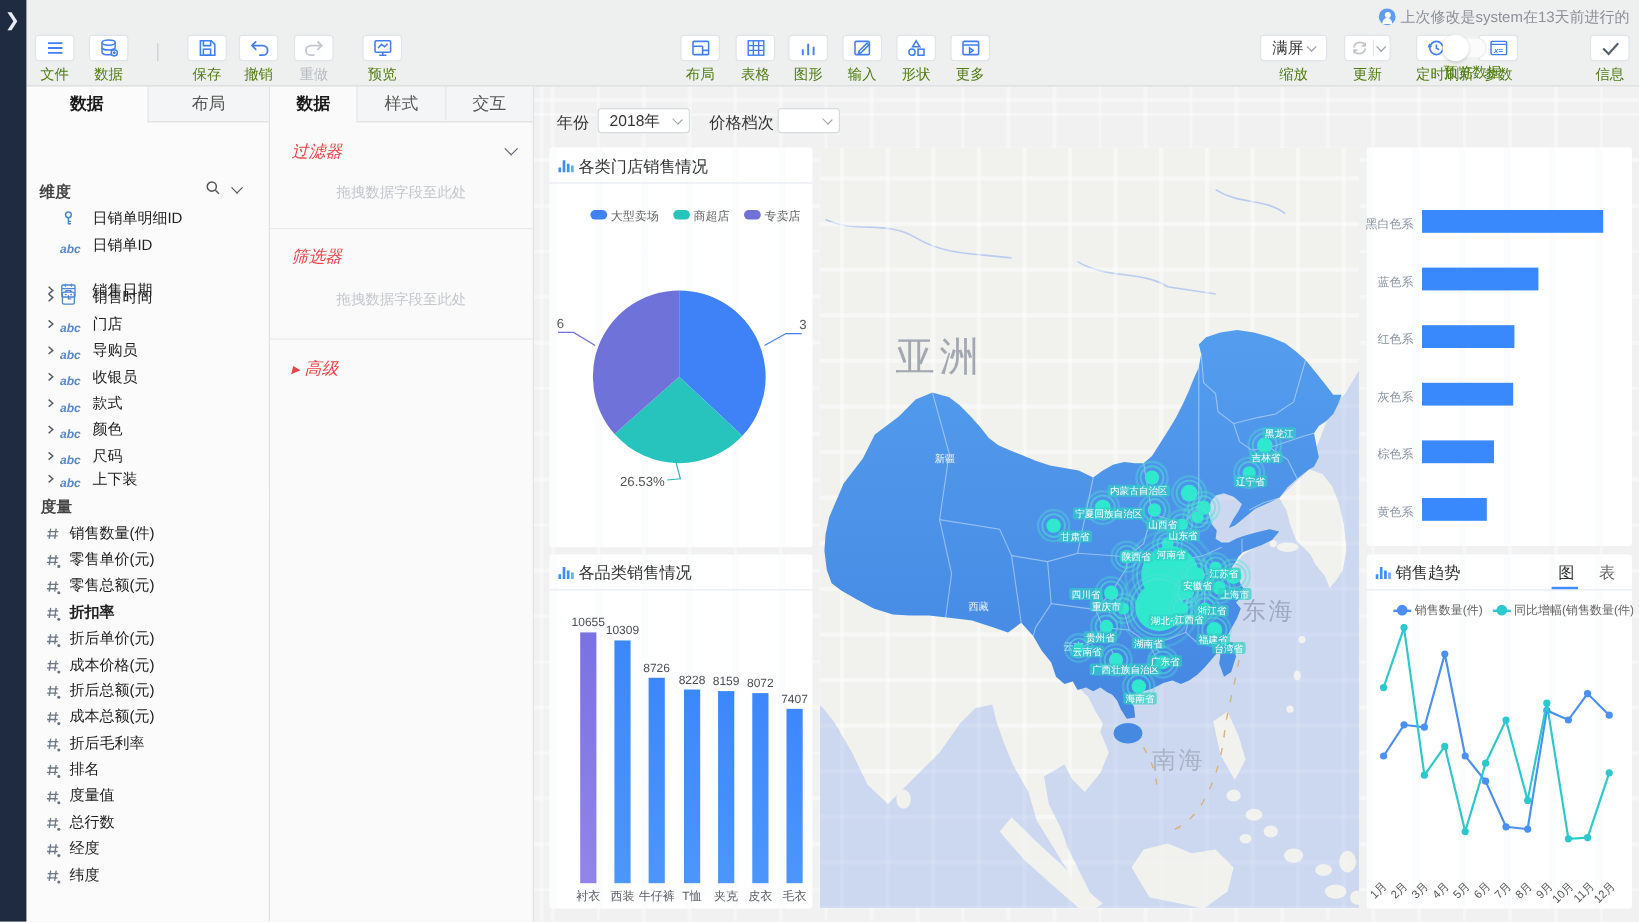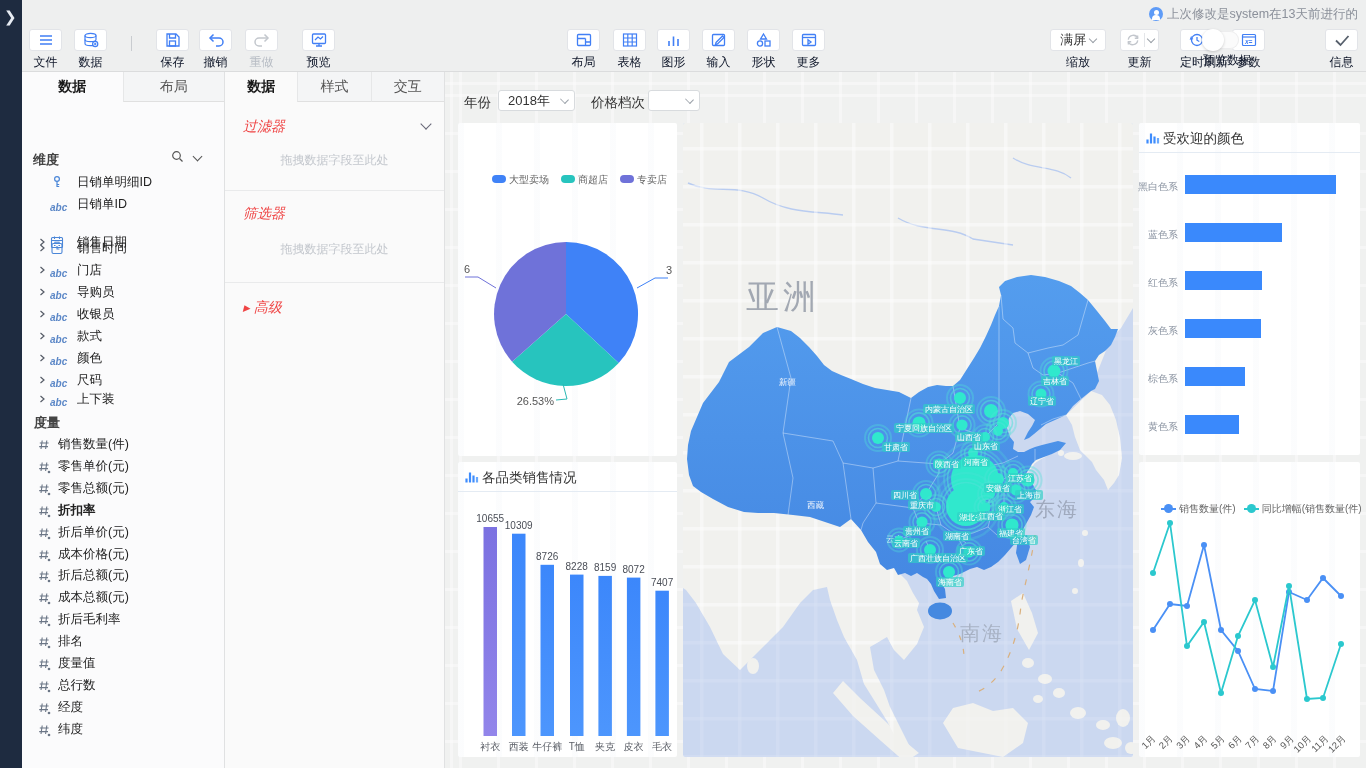--- a/index.html
+++ b/index.html
@@ -8,21 +8,21 @@
 #rail{position:absolute;left:0;top:0;width:22px;height:768px;background:#1e2b40;z-index:30;}
 #rail .chev{color:#e8edf4;font-size:15px;position:absolute;left:4px;top:8px;}
 #topbar{position:absolute;left:22px;top:0;width:1344px;height:72px;background:#eeefef;border-bottom:1px solid #dbdcdd;z-index:20;}
 #title{position:absolute;left:0;right:22px;top:3px;text-align:center;font-size:14px;color:#333;}
 #lastmod{position:absolute;right:8px;top:6px;font-size:12.5px;color:#8b909a;}
 #lastmod .uic{display:inline-block;width:14px;height:14px;border-radius:50%;background:#5e9bf7;vertical-align:-3px;margin-right:4px;position:relative;}
 #lastmod .uic:after{content:"";position:absolute;left:4.5px;top:2.5px;width:5px;height:5px;border-radius:50%;background:#fff;}
 #lastmod .uic:before{content:"";position:absolute;left:3px;top:8px;width:8px;height:5px;border-radius:4px 4px 0 0;background:#fff;}
 .tbtn{position:absolute;top:29px;width:33px;text-align:center;}
 .tbtn .bx{width:33px;height:22px;background:#fff;border:1px solid #e2e4e8;border-radius:3px;display:flex;align-items:center;justify-content:center;}
-.tbtn .lb{font-size:12px;color:#0f172a;margin-top:3px;white-space:nowrap;}
+.tbtn .lb{font-size:12px;color:#4d7c0f;margin-top:3px;white-space:nowrap;}
 .tbtn.dis .lb{color:#b7bcc4;}
 svg.ic{display:block;}
 
 #p1{position:absolute;left:22px;top:72px;width:203px;height:696px;background:#fbfbfc;border-right:1px solid #e0e1e2;z-index:10;}
 #p2{position:absolute;left:225px;top:72px;width:220px;height:696px;background:#fafafa;border-right:1px solid #e0e1e2;z-index:10;}
 .tabs{position:absolute;left:0;top:0;right:0;height:30px;display:flex;}
 .tab{flex:1;text-align:center;font-size:14px;line-height:29px;color:#555;background:#f4f5f6;border-bottom:1px solid #e0e0e0;border-left:1px solid #e6e7e8;}
 .tab:first-child{border-left:none;}
 .tab.on{background:transparent;border-bottom:none;color:#1a1a1a;font-weight:bold;}
 #dataset{position:absolute;left:11px;top:39px;width:181px;height:25px;background:#dde8f8;border-radius:3px;font-size:13px;color:#24324a;line-height:25px;padding-left:31px;white-space:nowrap;}
@@ -505,20 +505,29 @@
 <div id="canvas">
   <div class="grid"></div>
   <div class="flabel" style="left:19px;top:22px;">年份</div>
   <div class="sel" style="left:53px;top:18px;width:77px;">2018年<span class="ar"></span></div>
   <div class="flabel" style="left:146px;top:22px;">价格档次</div>
   <div class="sel" style="left:203px;top:18px;width:52px;">
       <span class="ar"></span>
     </div>
   <div id="pieCard" class="card" style="left:13px;top:51px;width:219px;height:333px;">
       <div class="stripes"></div>
+      <div class="chead">
+        <svg class="cic" width="14" height="14" viewBox="0 0 14 14">
+          <path d="M1.5 12.5V8.5" stroke="#3e8cfd" stroke-width="2.2"></path>
+          <path d="M5 12.5V2.5" stroke="#3e8cfd" stroke-width="2.2"></path>
+          <path d="M8.5 12.5V5.5" stroke="#3e8cfd" stroke-width="2.2"></path>
+          <path d="M12 12.5V7" stroke="#69a9fd" stroke-width="2.2"></path>
+        </svg>
+        <span class="t">各类门店销售情况</span>
+      </div>
       <svg width="219" height="333" viewBox="0 0 219 333" style="position:absolute;left:0;top:0;">
         <path d="M108.0 191.0 L108.0 119.0 A72 72 0 0 1 160.7 240.1 Z" fill="#3f82f7"></path>
         <path d="M108.0 191.0 L160.7 240.1 A72 72 0 0 1 54.1 238.7 Z" fill="#27c4be"></path>
         <path d="M108.0 191.0 L54.1 238.7 A72 72 0 0 1 108.0 119.0 Z" fill="#6f72d9"></path>
         <path d="M38 165L20 154L7 154" stroke="#6f72d9" fill="none" stroke-width="1"></path>
         <path d="M179 165L197 155L210 155" stroke="#3f82f7" fill="none" stroke-width="1"></path>
         <path d="M105 261L109 276L98 277" stroke="#2ab9b4" fill="none" stroke-width="1"></path>
         <text x="96" y="282" font-size="11" fill="#555" text-anchor="end">26.53%</text>
         <text x="6" y="150" font-size="11" fill="#555">6</text>
         <text x="208" y="151" font-size="11" fill="#555">3</text>
@@ -785,44 +794,47 @@
         <rect x="274" y="423" width="28" height="10" rx="2" fill="rgba(47,208,198,0.66)"></rect>
         <text x="288" y="431" font-size="8" fill="#fff" text-anchor="middle">广东省</text>
         <rect x="209" y="415" width="28" height="10" rx="2" fill="rgba(47,208,198,0.66)"></rect>
         <text x="223" y="423" font-size="8" fill="#fff" text-anchor="middle">云南省</text>
         <rect x="253" y="454" width="28" height="10" rx="2" fill="rgba(47,208,198,0.66)"></rect>
         <text x="267" y="462" font-size="8" fill="#fff" text-anchor="middle">海南省</text>
       </svg>
     </div>
   <div id="colCard" class="card" style="left:694px;top:51px;width:221px;height:332px;">
       <div class="stripes"></div>
-      <div class="chead">
-        <svg class="cic" width="14" height="14" viewBox="0 0 14 14">
-          <path d="M1.5 12.5V8.5" stroke="#3e8cfd" stroke-width="2.2"></path>
-          <path d="M5 12.5V2.5" stroke="#3e8cfd" stroke-width="2.2"></path>
-          <path d="M8.5 12.5V5.5" stroke="#3e8cfd" stroke-width="2.2"></path>
-          <path d="M12 12.5V7" stroke="#69a9fd" stroke-width="2.2"></path>
-        </svg>
-        <span class="t">受欢迎的颜色</span>
-      </div>
       <div style="position:absolute;right:182px;top:57px;font-size:10px;color:#8b94a2;white-space:nowrap;">黑白色系</div>
       <div style="position:absolute;left:46px;top:52px;width:151px;height:19px;background:#3a89fc;"></div>
       <div style="position:absolute;right:182px;top:105px;font-size:10px;color:#8b94a2;white-space:nowrap;">蓝色系</div>
       <div style="position:absolute;left:46px;top:100px;width:97px;height:19px;background:#3a89fc;"></div>
       <div style="position:absolute;right:182px;top:153px;font-size:10px;color:#8b94a2;white-space:nowrap;">红色系</div>
       <div style="position:absolute;left:46px;top:148px;width:77px;height:19px;background:#3a89fc;"></div>
       <div style="position:absolute;right:182px;top:201px;font-size:10px;color:#8b94a2;white-space:nowrap;">灰色系</div>
       <div style="position:absolute;left:46px;top:196px;width:76px;height:19px;background:#3a89fc;"></div>
       <div style="position:absolute;right:182px;top:249px;font-size:10px;color:#8b94a2;white-space:nowrap;">棕色系</div>
       <div style="position:absolute;left:46px;top:244px;width:60px;height:19px;background:#3a89fc;"></div>
       <div style="position:absolute;right:182px;top:297px;font-size:10px;color:#8b94a2;white-space:nowrap;">黄色系</div>
       <div style="position:absolute;left:46px;top:292px;width:54px;height:19px;background:#3a89fc;"></div>
     </div>
   <div id="trendCard" class="card" style="left:694px;top:390px;width:221px;height:295px;">
       <div class="stripes"></div>
+      <div class="chead">
+        <svg class="cic" width="14" height="14" viewBox="0 0 14 14">
+          <path d="M1.5 12.5V8.5" stroke="#3e8cfd" stroke-width="2.2"></path>
+          <path d="M5 12.5V2.5" stroke="#3e8cfd" stroke-width="2.2"></path>
+          <path d="M8.5 12.5V5.5" stroke="#3e8cfd" stroke-width="2.2"></path>
+          <path d="M12 12.5V7" stroke="#69a9fd" stroke-width="2.2"></path>
+        </svg>
+        <span class="t">销售趋势</span>
+        <div style="position:absolute;right:48px;top:7px;font-size:13.5px;color:#333;">图</div>
+        <div style="position:absolute;right:45px;top:27px;width:22px;height:2px;background:#3e8cfd;"></div>
+        <div style="position:absolute;right:14px;top:7px;font-size:13.5px;color:#666;">表</div>
+      </div>
       <div style="position:absolute;left:22px;top:40px;font-size:10px;color:#666;white-space:nowrap;overflow:hidden;width:200px;"><span style="display:inline-block;width:15px;height:9px;position:relative;vertical-align:-1px;margin-right:3px;"><span style="position:absolute;left:0;top:4px;width:15px;height:1.5px;background:#4a90f5;"></span><span style="position:absolute;left:3px;top:0;width:9px;height:9px;border-radius:50%;background:#4a90f5;"></span></span>销售数量(件)<span style="display:inline-block;width:15px;height:9px;position:relative;vertical-align:-1px;margin:0 3px 0 8px;"><span style="position:absolute;left:0;top:4px;width:15px;height:1.5px;background:#2bc8ce;"></span><span style="position:absolute;left:3px;top:0;width:9px;height:9px;border-radius:50%;background:#2bc8ce;"></span></span>同比增幅(销售数量(件))</div>
       <svg width="221" height="295" viewBox="0 0 221 295" style="position:absolute;left:0;top:0;">
         <polyline points="14,168 31,142 48,144 65,83 82,168 99,189 116,227 134,229 150,130 168,138 184,116 202,134" fill="none" stroke="#4a90f5" stroke-width="1.8"></polyline>
         <circle cx="14" cy="168" r="3" fill="#4a90f5"></circle>
         <circle cx="31" cy="142" r="3" fill="#4a90f5"></circle>
         <circle cx="48" cy="144" r="3" fill="#4a90f5"></circle>
         <circle cx="65" cy="83" r="3" fill="#4a90f5"></circle>
         <circle cx="82" cy="168" r="3" fill="#4a90f5"></circle>
         <circle cx="99" cy="189" r="3" fill="#4a90f5"></circle>
         <circle cx="116" cy="227" r="3" fill="#4a90f5"></circle>

